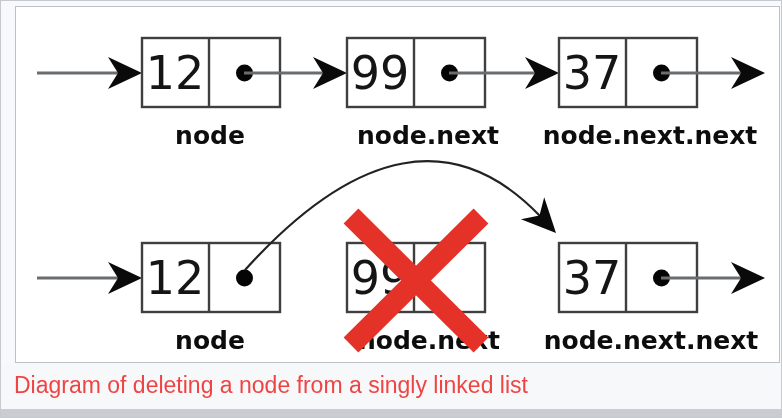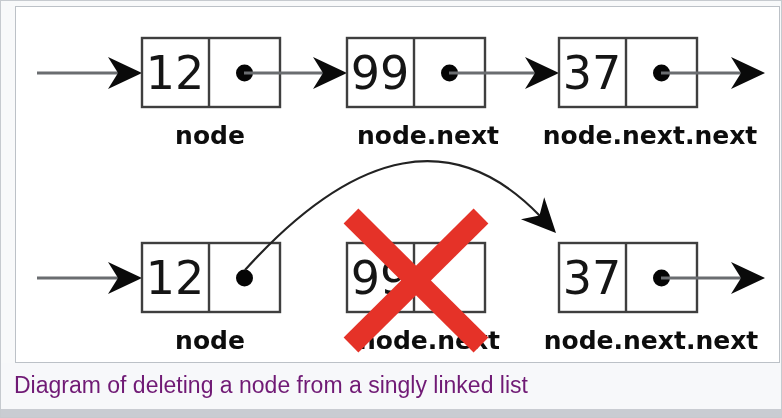--- a/index.html
+++ b/index.html
@@ -37,21 +37,21 @@
     position: absolute;
     left: 0;
     top: 362px;
     width: 100%;
     height: 48px;
     box-sizing: border-box;
     padding: 8px 0 0 13px;
     font-family: "Liberation Sans", sans-serif;
     font-size: 23px;
     line-height: 28px;
-    color: #701a75;
+    color: #ef4444;
     background: #f7f8fa;
   }
   .bottom-bar {
     position: absolute;
     left: 0;
     bottom: 0;
     width: 100%;
     height: 8px;
     background: #c9ccd2;
   }

